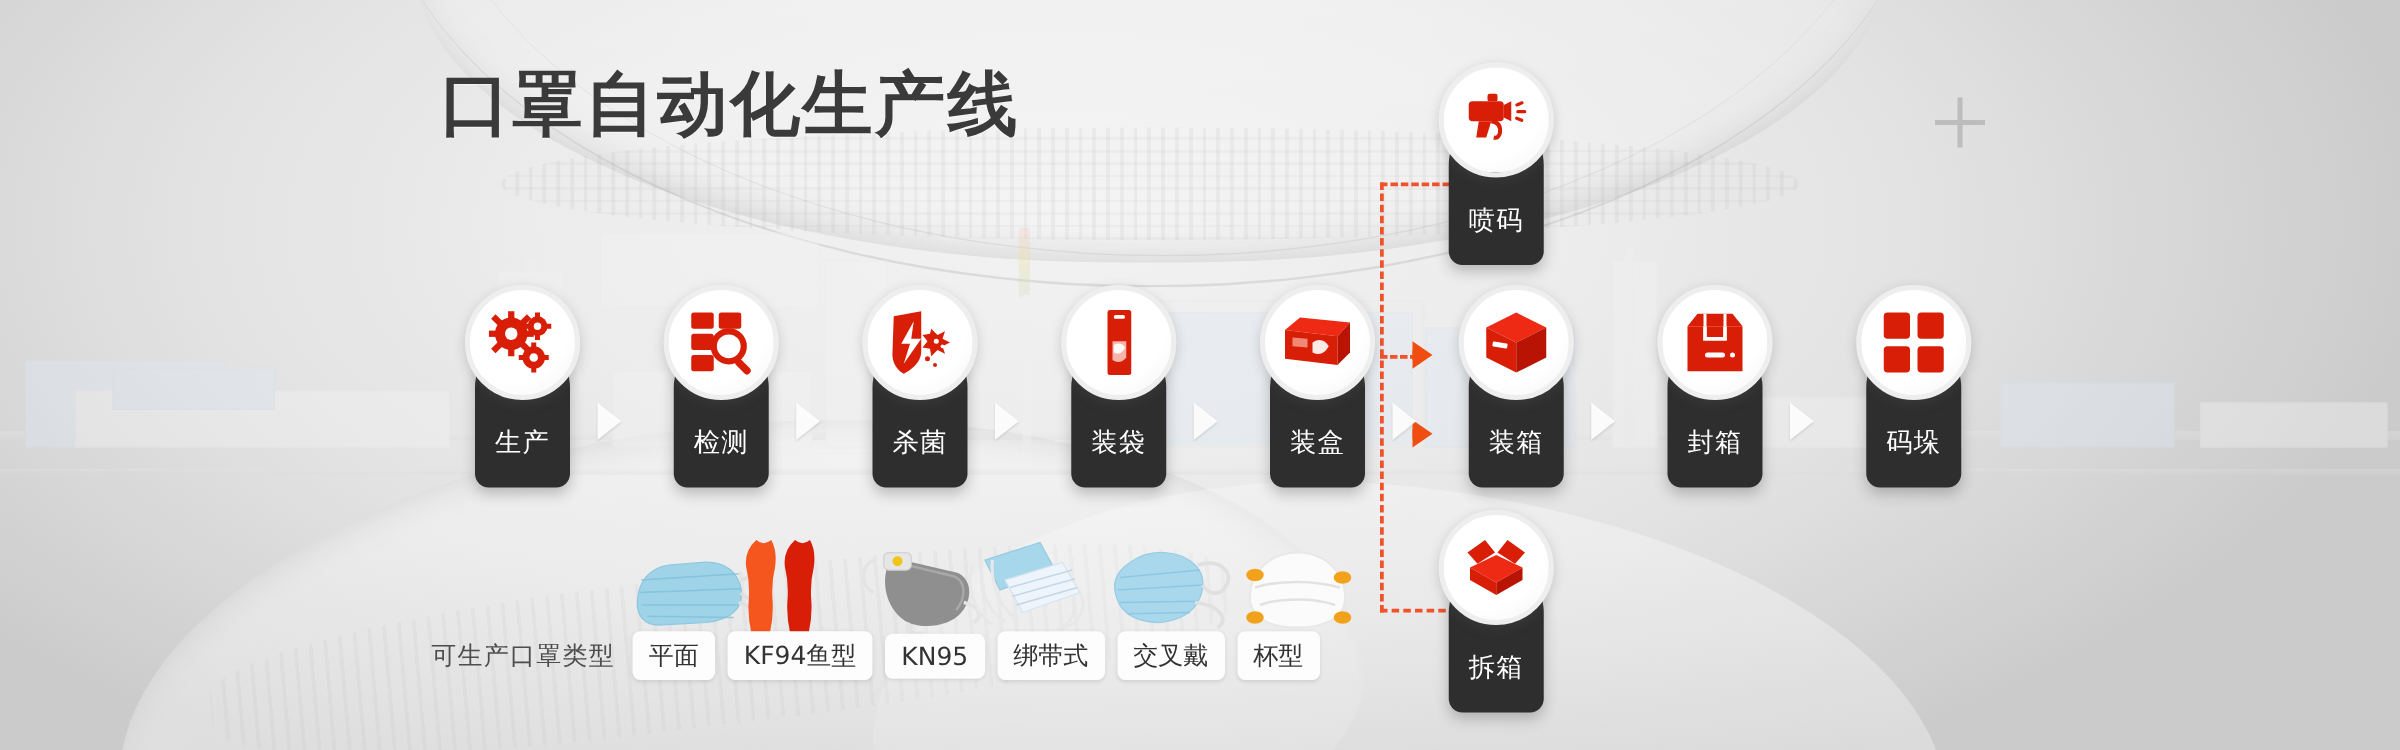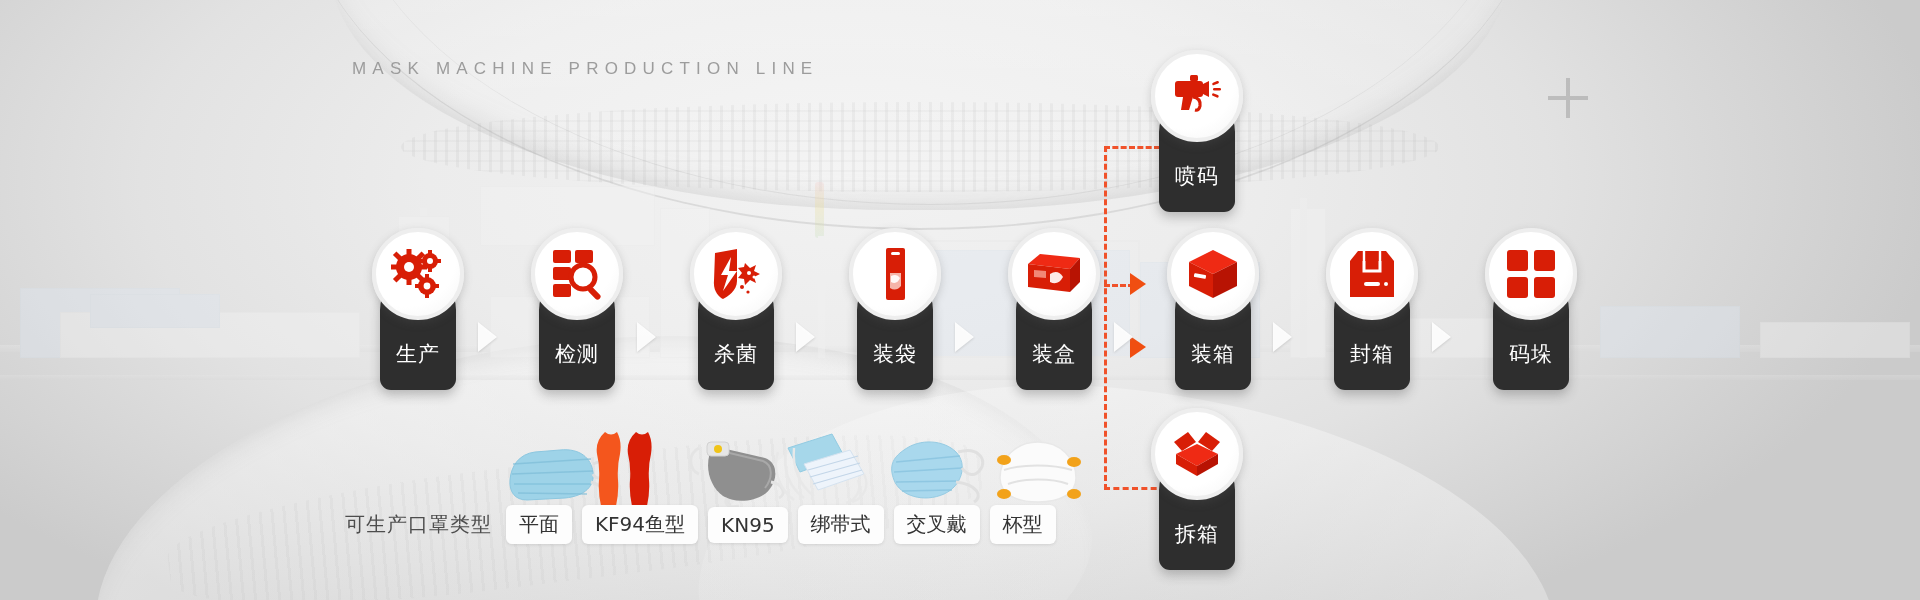--- a/index.html
+++ b/index.html
@@ -189,21 +189,21 @@
     <div class="mach" style="left:1290px;width:36px;  height:150px;"></div>
     <div class="pole" style="left:1300px;bottom:0; height:160px;"></div>
     <div class="mach" style="left:1400px;width:170px; height:40px;"></div>
     <div class="mach blue" style="left:1600px;width:140px; height:52px;"></div>
     <div class="mach" style="left:1760px;width:150px; height:36px;"></div>
   </div>
 
   <div class="plus-deco"></div>
 
   <div class="title-wrap">
-    <div class="title-en">MASK MACHINE PRODUCTION LINE</div>
+    <div class="title-cn">口罩自动化生产线</div>
   </div>
 
   <div class="masks-row">
 
     <svg class="mask-img" style="left:505px; top:442px;" width="106" height="66" viewBox="0 0 106 66">
       <path d="M55 8 C75 6 86 16 88 30 C90 44 80 54 60 56 L22 58 C10 58 4 50 5 38 C6 24 14 12 30 10 Z" fill="#9ed3e8" stroke="#8cc7e0" stroke-width="1"></path>
       <path d="M8 22 L86 17 M7 32 L88 29 M9 42 L86 42 M13 51 L82 52" stroke="#7fbdd8" stroke-width="1.3" fill="none" opacity=".75"></path>
       <path d="M88 22 C100 16 104 26 98 33 C94 38 90 36 88 32" fill="none" stroke="#dfdfdf" stroke-width="3"></path>
       <path d="M86 40 C100 44 102 54 94 56" fill="none" stroke="#dfdfdf" stroke-width="3"></path>
     </svg>

